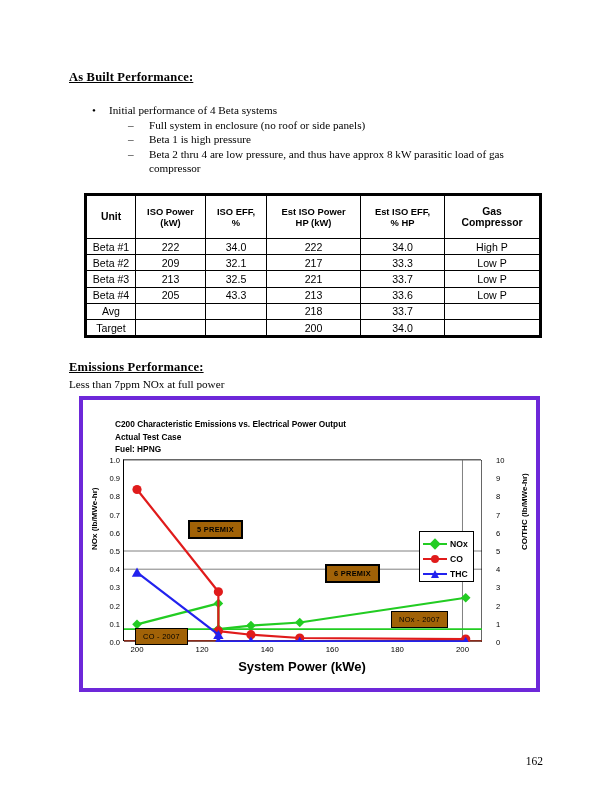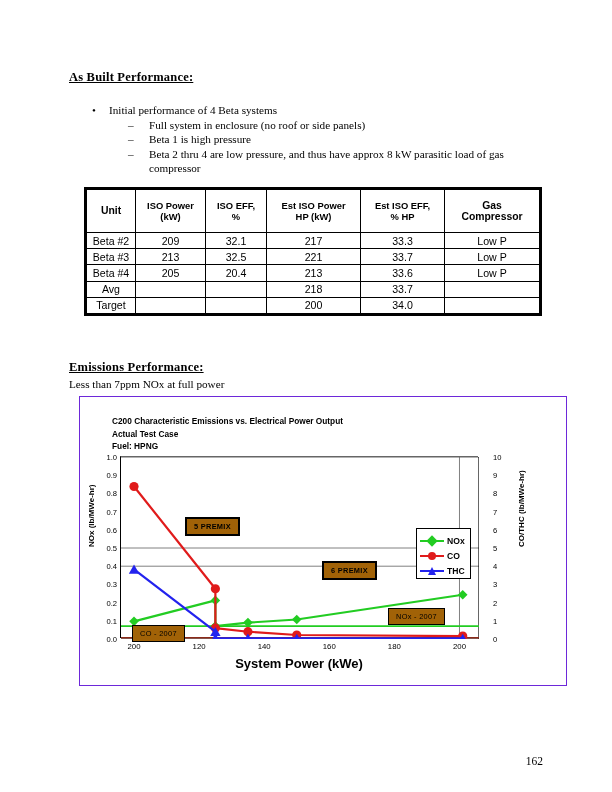--- a/index.html
+++ b/index.html
@@ -38,21 +38,21 @@
     font-size:11.2px;
   }
 
   #page-number {
     position:absolute; left:0; top:755px; width:543px;
     text-align:right; font-size:11.5px;
   }
 
   
   #perf-table {
-    position:absolute; left:86px; top:189px;
+    position:absolute; left:86px; top:195px;
     border-collapse:collapse;
     font-family:"Liberation Sans", sans-serif;
     background:#86efac;
   }
   #perf-table th, #perf-table td {
     border:1px solid #000;
     font-size:9.4px;
     font-weight:bold;
     text-align:center;
     padding:0;
@@ -68,24 +68,23 @@
   .c-estp  { width:93px; }
   .c-este  { width:83px; }
   .c-gas   { width:94px; }
   .tb-outer { outline:2px solid #000; }
 
   
   #chart-frame {
     position:absolute;
     left:79px; top:396px;
     width:453px; height:288px;
-    border:1px solid #6d28d9;
+    border:4px solid #6d28d9;
     background:#fff;
     font-family:"Liberation Sans", sans-serif;
-    padding-left:33px;
   }
   #chart-title {
     position:absolute; left:32px; top:18px;
     font-size:8.3px; font-weight:bold; line-height:12.5px;
     white-space:pre-line;
   }
   #plot {
     position:absolute;
     left:40px; top:59px;
     width:358px; height:182px;
@@ -191,39 +190,47 @@
         <th class="c-unit big">Unit</th>
         <th class="c-isop">ISO Power<br>(kW)</th>
         <th class="c-isoe">ISO EFF,<br>%</th>
         <th class="c-estp">Est ISO Power<br>HP (kW)</th>
         <th class="c-este">Est ISO EFF,<br>% HP</th>
         <th class="c-gas big">Gas<br>Compressor</th>
       </tr>
     </thead>
     <tbody id="perf-tbody">
         <tr>
+          <td class="c-unit">Beta #1</td>
+          <td class="c-isop">222</td>
+          <td class="c-isoe">34.0</td>
+          <td class="c-estp">222</td>
+          <td class="c-este">34.0</td>
+          <td class="c-gas">High P</td>
+        </tr>
+        <tr>
           <td class="c-unit">Beta #2</td>
           <td class="c-isop">209</td>
           <td class="c-isoe">32.1</td>
           <td class="c-estp">217</td>
           <td class="c-este">33.3</td>
           <td class="c-gas">Low P</td>
         </tr>
         <tr>
           <td class="c-unit">Beta #3</td>
           <td class="c-isop">213</td>
           <td class="c-isoe">32.5</td>
           <td class="c-estp">221</td>
           <td class="c-este">33.7</td>
           <td class="c-gas">Low P</td>
         </tr>
         <tr>
           <td class="c-unit">Beta #4</td>
           <td class="c-isop">205</td>
-          <td class="c-isoe">20.4</td>
+          <td class="c-isoe">43.3</td>
           <td class="c-estp">213</td>
           <td class="c-este">33.6</td>
           <td class="c-gas">Low P</td>
         </tr>
         <tr>
           <td class="c-unit">Avg</td>
           <td class="c-isop"></td>
           <td class="c-isoe"></td>
           <td class="c-estp">218</td>
           <td class="c-este">33.7</td>

